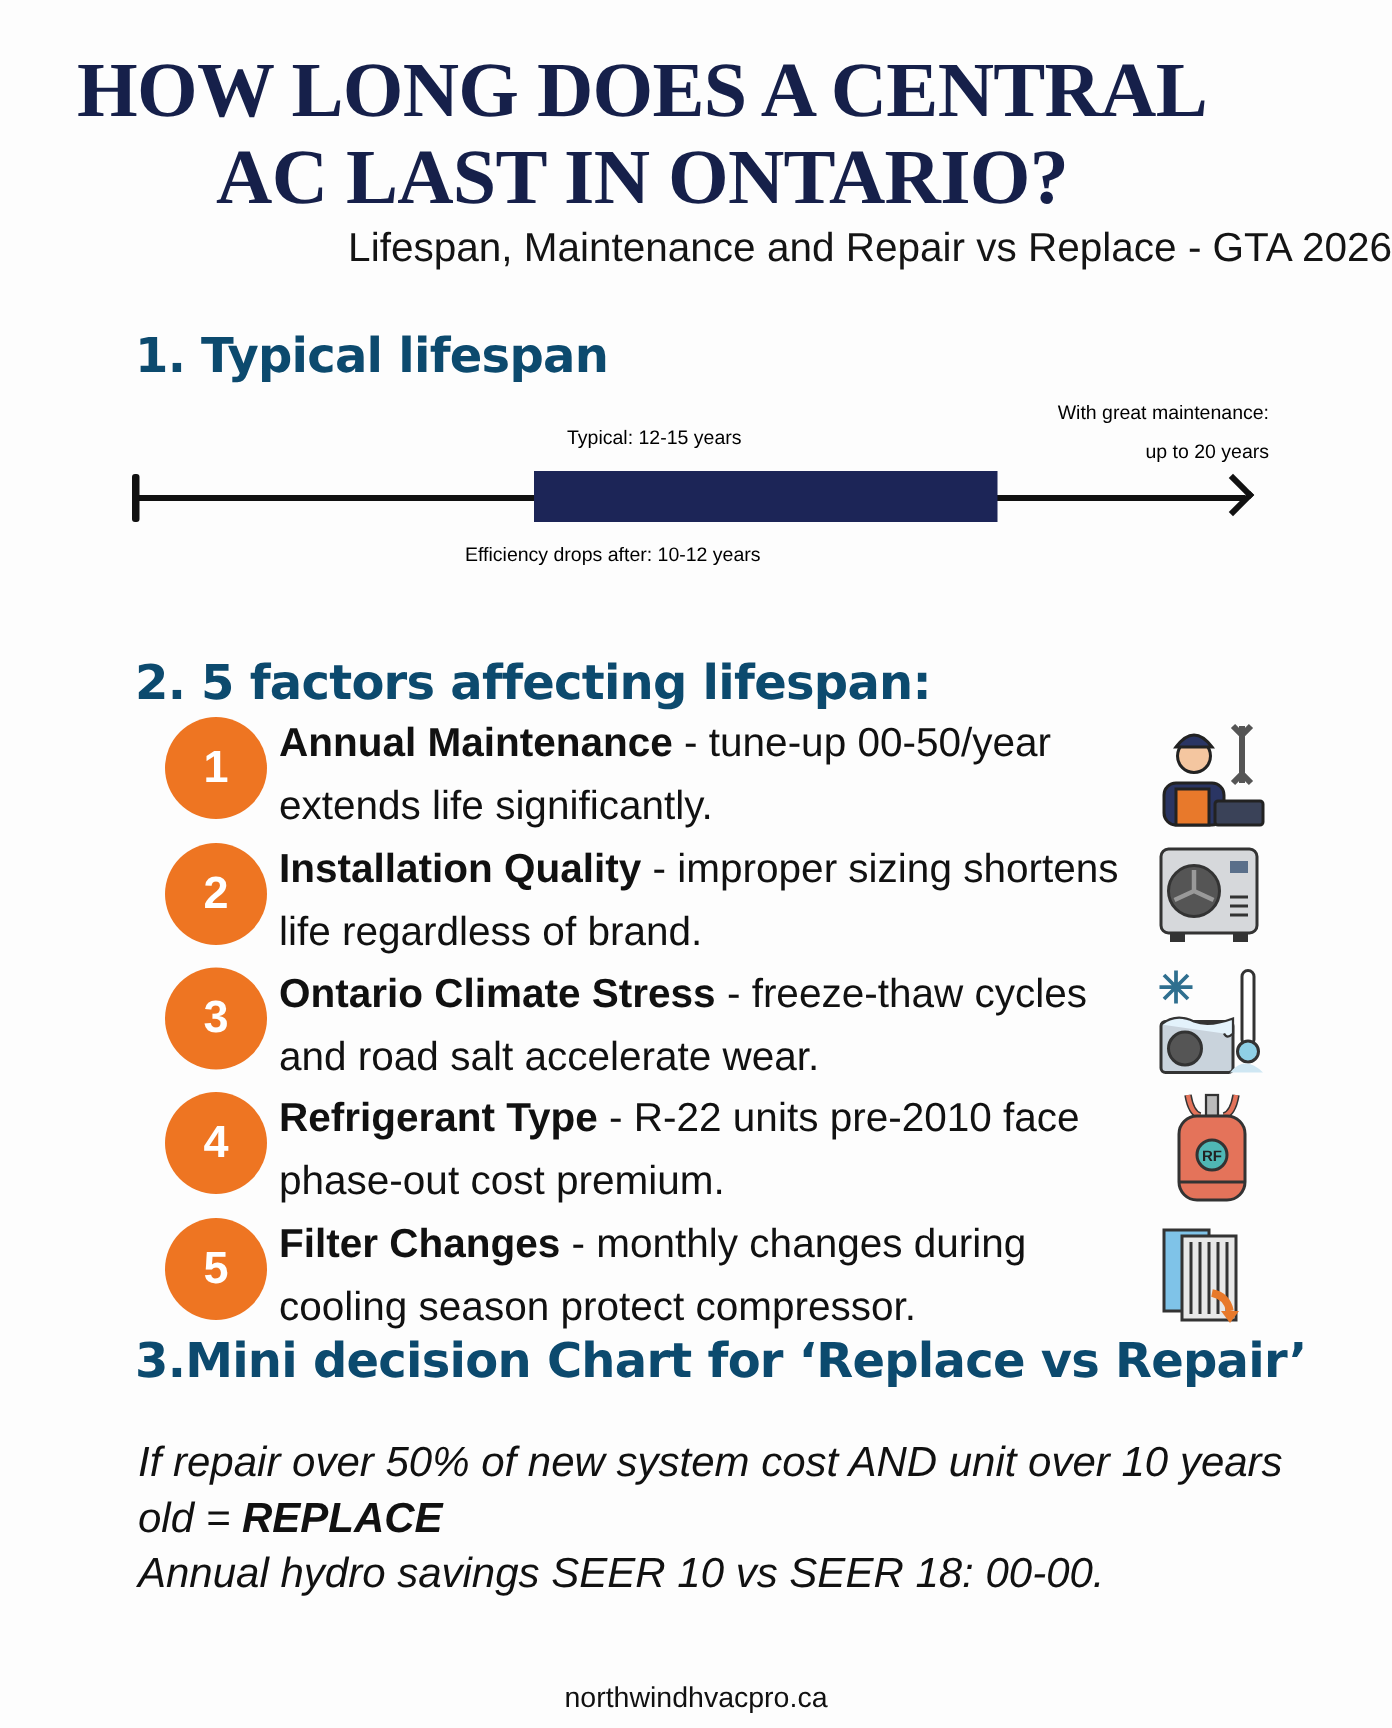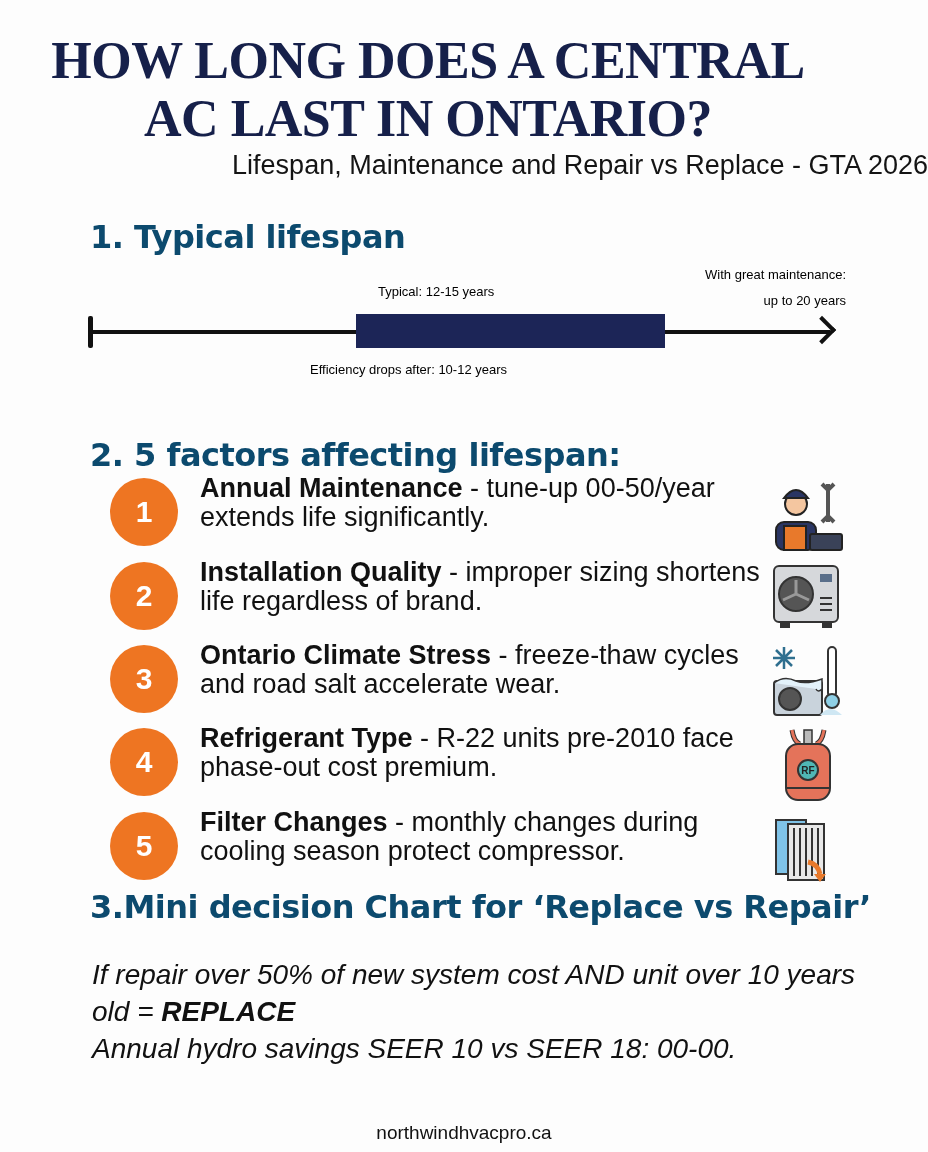--- a/index.html
+++ b/index.html
@@ -29,22 +29,22 @@
       border-right: 4px solid #111; border-top: 4px solid #111; transform: rotate(45deg);
     }
     .bar { position: absolute; left: 356px; top: 314px; width: 309px; height: 34px; background: #1c2557; }
     .factor { position: absolute; left: 110px; width: 780px; height: 78px; }
     .num {
       position: absolute; left: 0; top: 4px; width: 68px; height: 68px; border-radius: 50%;
       background: #ee7522; color: #fff; font-weight: bold; font-size: 30px;
       display: flex; align-items: center; justify-content: center;
     }
     .ftext {
-      position: absolute; left: 90px; top: 0; width: 590px;
-      font-size: 27px; line-height: 29px; color: #111;
+      position: absolute; left: 76px; top: 0; width: 590px;
+      font-size: 27px; line-height: 42px; color: #111;
     }
     .ftext b { font-weight: bold; }
     .ficon { position: absolute; left: 660px; top: 2px; width: 76px; height: 76px; }
     .decision {
       position: absolute; left: 92px; top: 956px; width: 780px;
       font-size: 28px; line-height: 37px; color: #111; font-style: italic;
     }
     .footer {
       position: absolute; left: 0; width: 928px; top: 1122px; text-align: center;
       font-size: 19px; color: #111;

